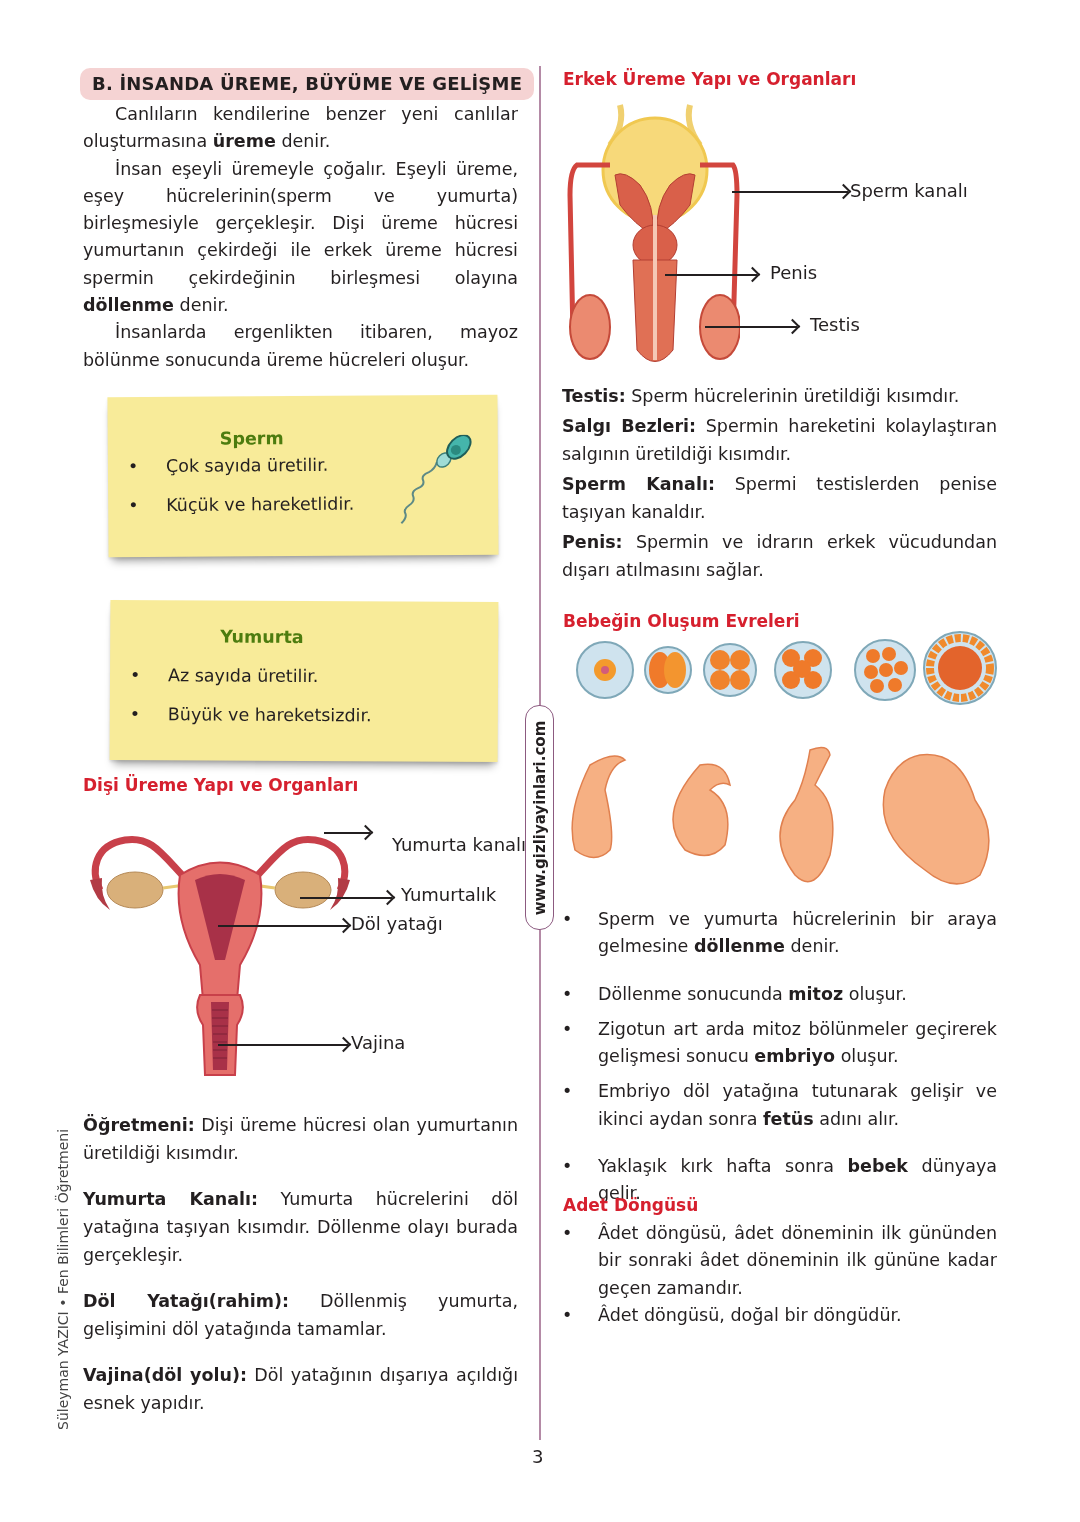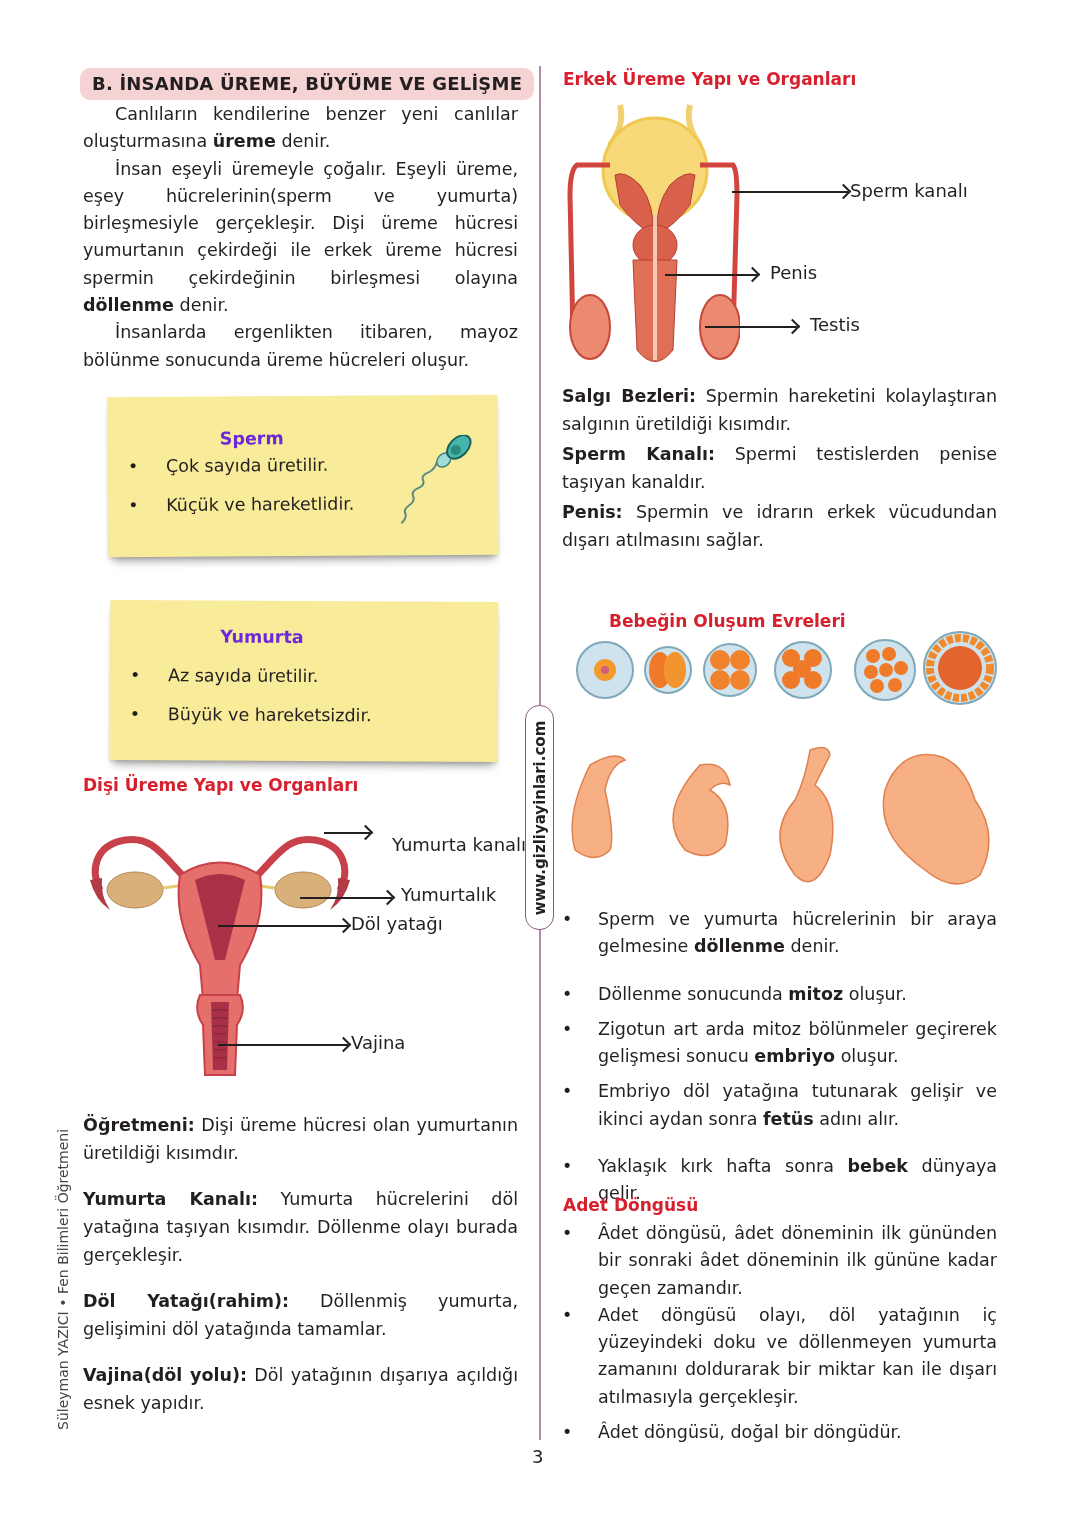--- a/index.html
+++ b/index.html
@@ -10,21 +10,21 @@
   .section-pill { left: 80px; top: 68px; height: 32px; padding: 0 12px; background: #f5d3d3; border-radius: 10px;
     font-weight: bold; font-size: 18px; line-height: 32px; color: #231f20; letter-spacing: 0.2px; white-space: nowrap; }
 
   .para { font-size: 17.5px; line-height: 27.3px; text-align: justify; text-align-last: left; color: #231f20; }
   .indent { text-indent: 32px; }
   b { font-weight: bold; }
 
   .red-title { font-weight: bold; color: #d6202e; font-size: 17px; white-space: nowrap; }
 
   .note { background: #f8eb99; box-shadow: 0 8px 8px -4px rgba(0,0,0,0.35), 0 2px 3px rgba(0,0,0,0.1); }
-  .note .title { position: absolute; font-weight: bold; color: #6d28d9; font-size: 17.5px; }
+  .note .title { position: absolute; font-weight: bold; color: #4d7c0f; font-size: 17.5px; }
   .note ul { position: absolute; list-style: none; }
   .note li { font-size: 17.5px; height: 39px; line-height: 39px; position: relative; padding-left: 48px; white-space: nowrap; }
   .note li::before { content: "•"; position: absolute; left: 10px; }
 
   .lbl { font-size: 18px; color: #231f20; white-space: nowrap; }
   .arrow { position: absolute; height: 2px; background: #231f20; }
   .arrow::after { content: ""; position: absolute; right: -1px; top: -5px; width: 9px; height: 9px;
     border-right: 2px solid #231f20; border-top: 2px solid #231f20; transform: rotate(45deg); }
 
   .defs p { font-size: 17.5px; line-height: 28px; text-align: justify; text-align-last: left; }
@@ -146,26 +146,27 @@
   <ellipse cx="155" cy="232" rx="20" ry="32" fill="#eb8a70" stroke="#c54a3a" stroke-width="2"></ellipse>
 </svg>
 <div class="arrow" style="left:732px; top:191px; width:116px;"></div>
 <div class="abs lbl" style="left:850px; top:180px;">Sperm kanalı</div>
 <div class="arrow" style="left:665px; top:274px; width:92px;"></div>
 <div class="abs lbl" style="left:770px; top:262px;">Penis</div>
 <div class="arrow" style="left:705px; top:326px; width:92px;"></div>
 <div class="abs lbl" style="left:810px; top:314px;">Testis</div>
 
 <div class="abs defs" style="left:562px; top:382px; width:435px;">
+  <p style="margin-bottom:2px;"><b>Testis:</b><span> Sperm hücrelerinin üretildiği kısımdır.</span></p>
   <p style="margin-bottom:2px;"><b>Salgı Bezleri:</b><span> Spermin hareketini kolaylaştıran salgının üretildiği kısımdır.</span></p>
   <p style="margin-bottom:2px;"><b>Sperm Kanalı:</b><span> Spermi testislerden penise taşıyan kanaldır.</span></p>
   <p><b>Penis:</b><span> Spermin ve idrarın erkek vücudundan dışarı atılmasını sağlar.</span></p>
 </div>
 
-<div class="abs red-title" style="left:563px; top:611px;margin-left:46px;">Bebeğin Oluşum Evreleri</div>
+<div class="abs red-title" style="left:563px; top:611px;">Bebeğin Oluşum Evreleri</div>
 
 <svg class="abs" style="left:575px; top:630px;" width="425" height="80" viewBox="0 0 425 80">
   <g stroke="#7fa8b8" stroke-width="2" fill="#cfe3ee">
     <circle cx="30" cy="40" r="28"></circle>
       <circle cx="93" cy="40" r="23"></circle>
       <circle cx="155" cy="40" r="26"></circle>
     <circle cx="228" cy="40" r="28"></circle>
       <circle cx="310" cy="40" r="30"></circle>
       <circle cx="385" cy="38" r="36"></circle>
   </g>
@@ -213,15 +214,14 @@
   <li style="margin-bottom:8px;"><span>Döllenme sonucunda </span><b>mitoz</b><span> oluşur.</span></li>
   <li style="margin-bottom:8px;"><span>Zigotun art arda mitoz bölünmeler geçirerek gelişmesi sonucu </span><b>embriyo</b><span> oluşur.</span></li>
   <li style="margin-bottom:20px;"><span>Embriyo döl yatağına tutunarak gelişir ve ikinci aydan sonra </span><b>fetüs</b><span> adını alır.</span></li>
   <li><span>Yaklaşık kırk hafta sonra </span><b>bebek</b><span> dünyaya gelir.</span></li>
 </ul>
 
 <div class="abs red-title" style="left:563px; top:1195px;">Adet Döngüsü</div>
 
 <ul class="abs bul" style="left:562px; top:1220px; width:435px;">
   <li>Âdet döngüsü, âdet döneminin ilk gününden bir sonraki âdet döneminin ilk gününe kadar geçen zamandır.</li>
-  <li style="margin-bottom:8px;">Adet döngüsü olayı, döl yatağının iç yüzeyindeki doku ve döllenmeyen yumurta zamanını doldurarak bir miktar kan ile dışarı atılmasıyla gerçekleşir.</li>
   <li>Âdet döngüsü, doğal bir döngüdür.</li>
 </ul>
 
 </body></html>

